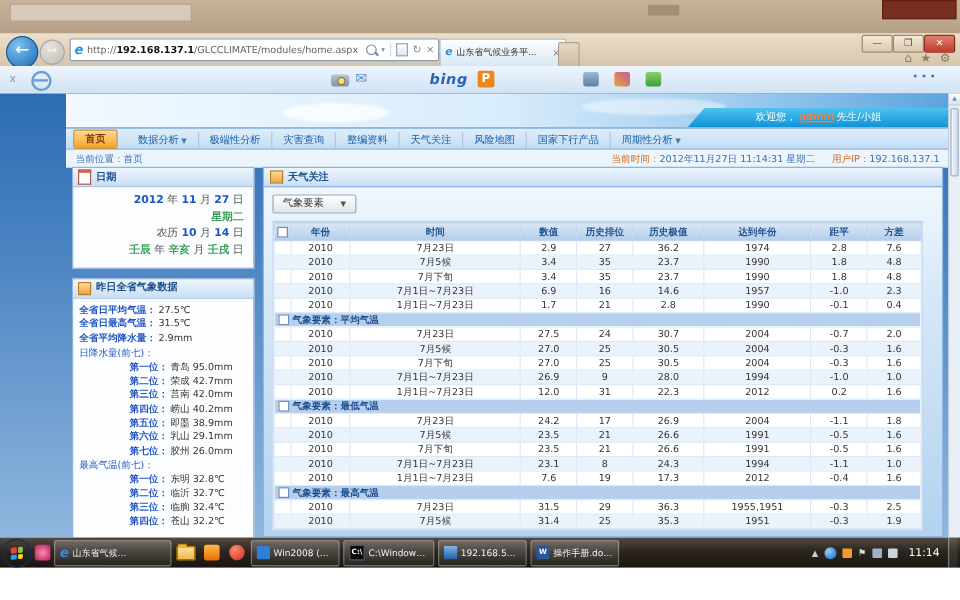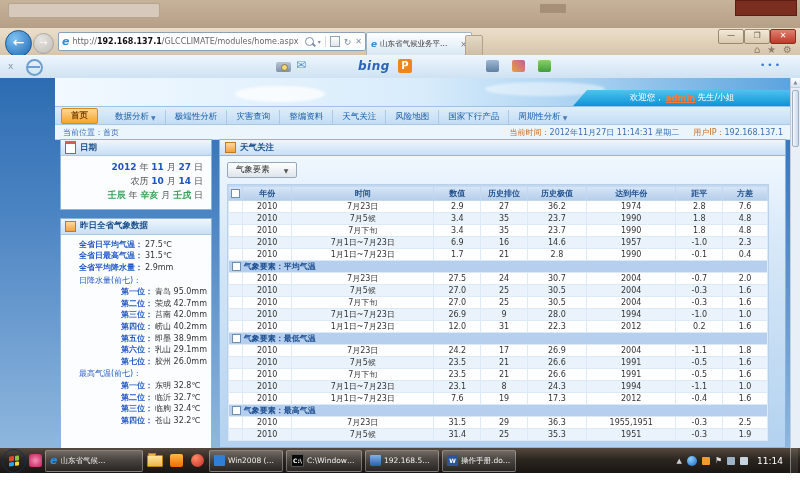--- a/index.html
+++ b/index.html
@@ -98,21 +98,21 @@
   .sidebar{width:152px;display:flex;flex-direction:column;gap:8px;}
   .panel{border:1px solid #8db4de;background:#fbfdff;}
   .panel-h{height:15px;background:linear-gradient(#eef6fd,#c9dff5);border-bottom:1px solid #a9c8e6;
            display:flex;align-items:center;padding:0 4px;gap:4px;}
   .panel-h .ph-t{font-size:8.5px;font-weight:bold;color:#1c4f8e;}
   .ph-cal{width:9px;height:9px;background:#fff;border:1px solid #b05a4a;border-top:3px solid #d2624e;}
   .ph-doc{width:9px;height:9px;background:linear-gradient(#ffd9a0,#f0a43c);border:1px solid #c07a20;}
   .date-body{padding:5px 8px 6px 8px;text-align:right;font-size:9px;line-height:1.55;color:#555;}
   .date-body b{color:#1a56c4;}
   .date-body .grn{color:#3aa05a;font-weight:bold;}
-  .data-body{padding:4px 2px 40px 18px;font-size:8px;line-height:1.45;}
+  .data-body{padding:4px 2px 40px 5px;font-size:8px;line-height:1.45;}
   .stat{display:flex;white-space:nowrap;}
   .stat .lbl{color:#2457c5;font-weight:bold;}
   .stat .val{color:#333;margin-left:2px;}
   .rank-title{color:#2457c5;font-weight:normal;margin-top:1px;}
   .rank-row{display:flex;white-space:nowrap;}
   .rank-row .pos{color:#2457c5;font-weight:bold;margin-left:42px;}
   .rank-row .rv{color:#333;margin-left:2px;}
 
   
   .main{flex:1;display:flex;flex-direction:column;min-width:0;}
@@ -285,20 +285,21 @@
             <div class="panel-h">
               <span class="ph-cal"></span>
               <span class="ph-t">日期</span>
             </div>
             <div class="date-body">
               <div>
                 <b>2012</b> <span>年</span>
                 <b>11</b> <span>月</span>
                 <b>27</b> <span>日</span>
               </div>
+              <div class="grn">星期二</div>
               <div>
                 <span>农历</span>
                 <b>10</b> <span>月</span>
                 <b>14</b> <span>日</span>
               </div>
               <div>
                 <span class="grn">壬辰</span> <span>年</span>
                 <span class="grn">辛亥</span> <span>月</span>
                 <span class="grn">壬戌</span> <span>日</span>
               </div>

